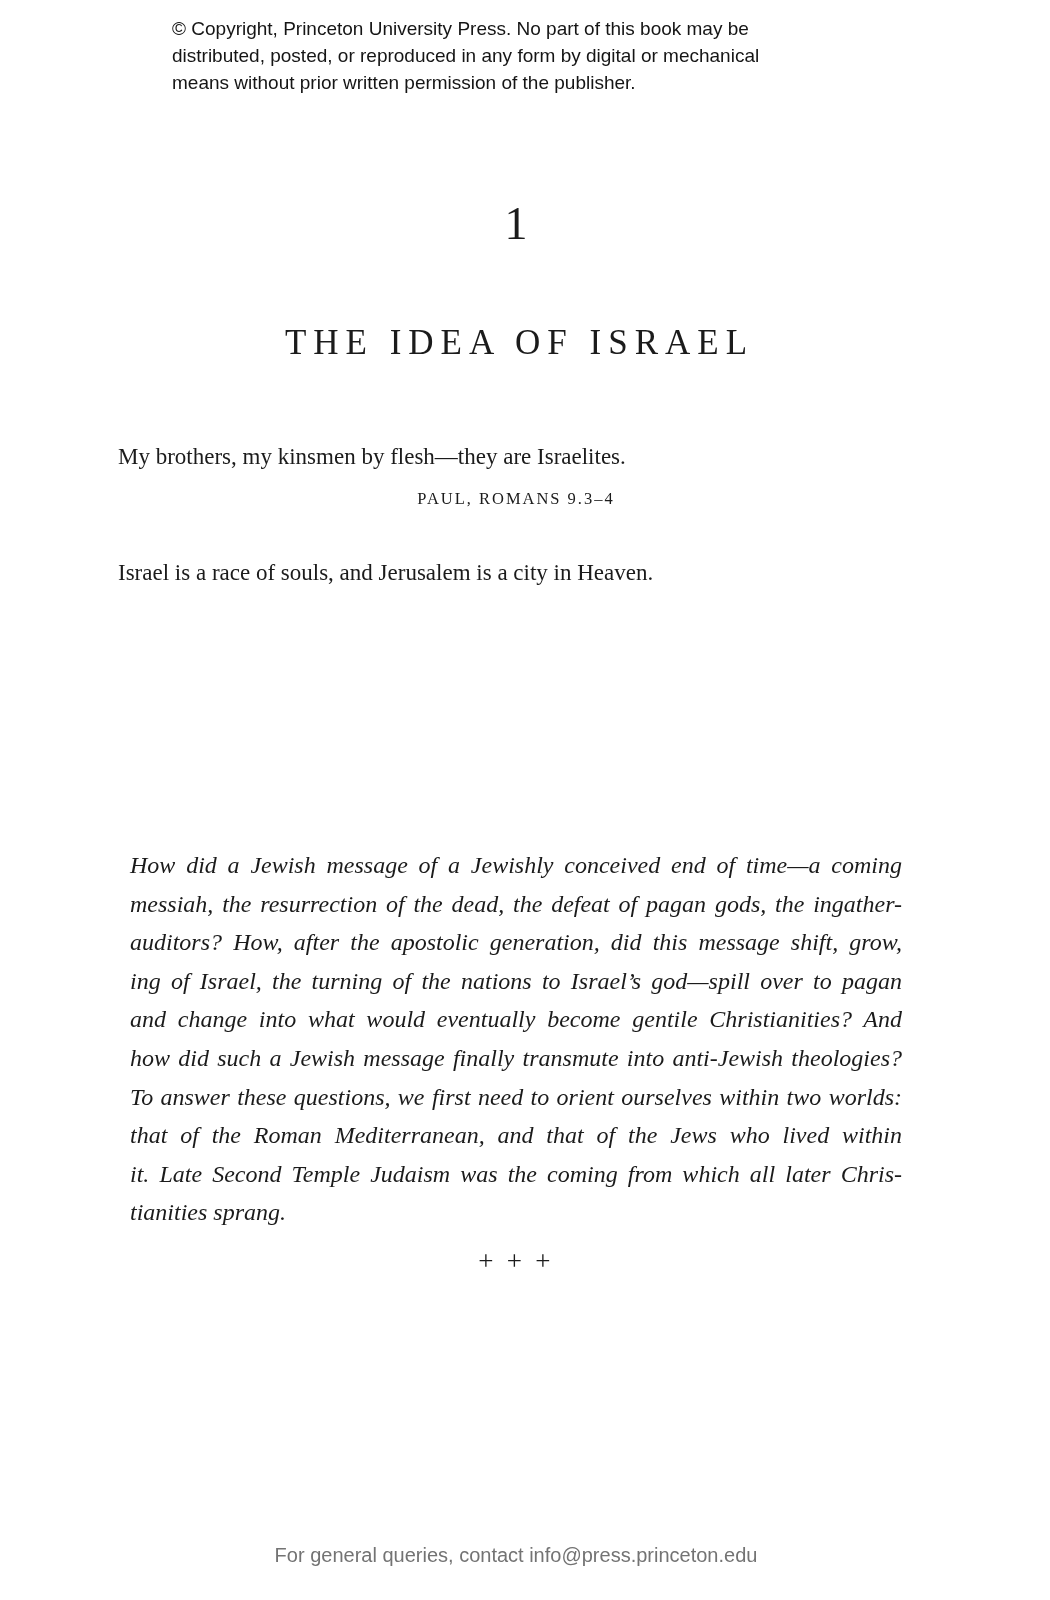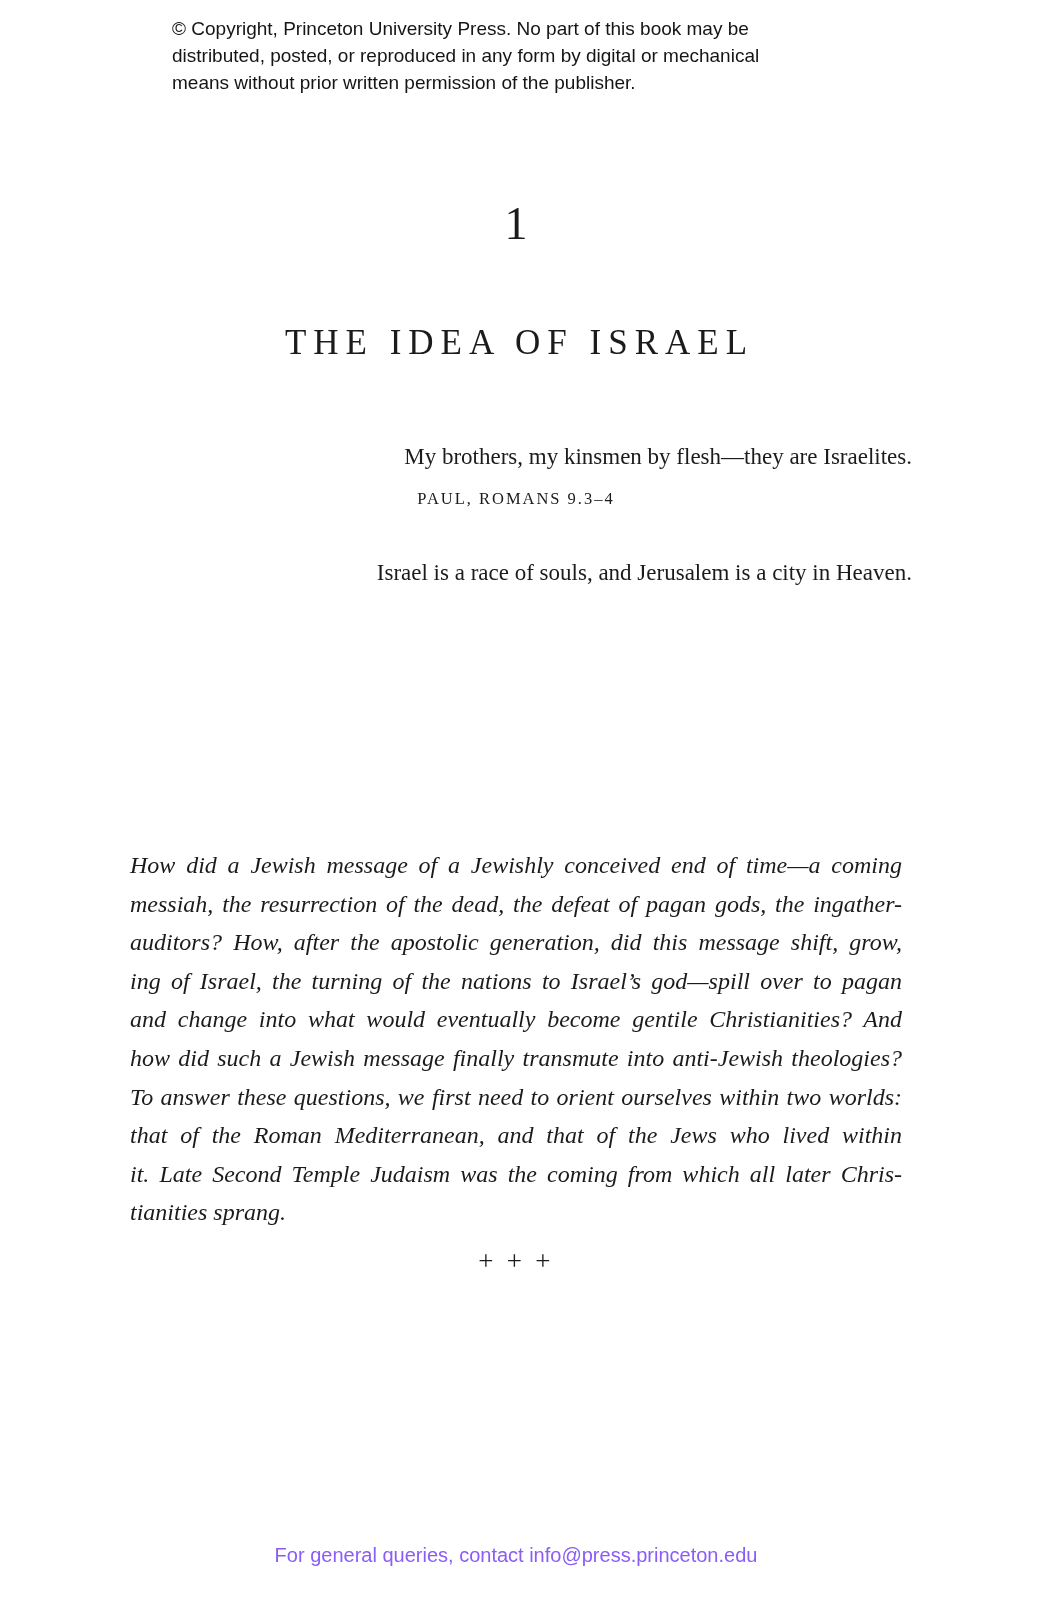--- a/index.html
+++ b/index.html
@@ -45,23 +45,23 @@
     font-family: "Liberation Serif", serif;
     font-size: 35px;
     letter-spacing: 0.2em;
     text-indent: 0.2em; 
     line-height: 1.2;
     color: #1b1b1b;
     white-space: nowrap;
   }
   .epigraph {
     position: absolute;
-    left: 140px;
+    left: 118px;
     width: 772px;
-    text-align: right;
+    text-align: left;
     font-family: "Liberation Serif", serif;
     font-size: 23px;
     line-height: 1.3;
     color: #1b1b1b;
   }
   .epigraph-1 { top: 442px; }
   .epigraph-2 { top: 558px; }
   .attribution {
     position: absolute;
     left: 130px;
@@ -106,21 +106,21 @@
     color: #1b1b1b;
   }
   .footer {
     position: absolute;
     top: 1544px;
     left: 130px;
     width: 772px;
     text-align: center;
     font-family: "Liberation Sans", sans-serif;
     font-size: 20px;
-    color: #8b5cf6;
+    color: #737373;
   }
 </style>
 </head>
 <body>
 
 <div class="page">
 
   <div class="copyright">
     <div>© Copyright, Princeton University Press. No part of this book may be</div>
     <div>distributed, posted, or reproduced in any form by digital or mechanical</div>

